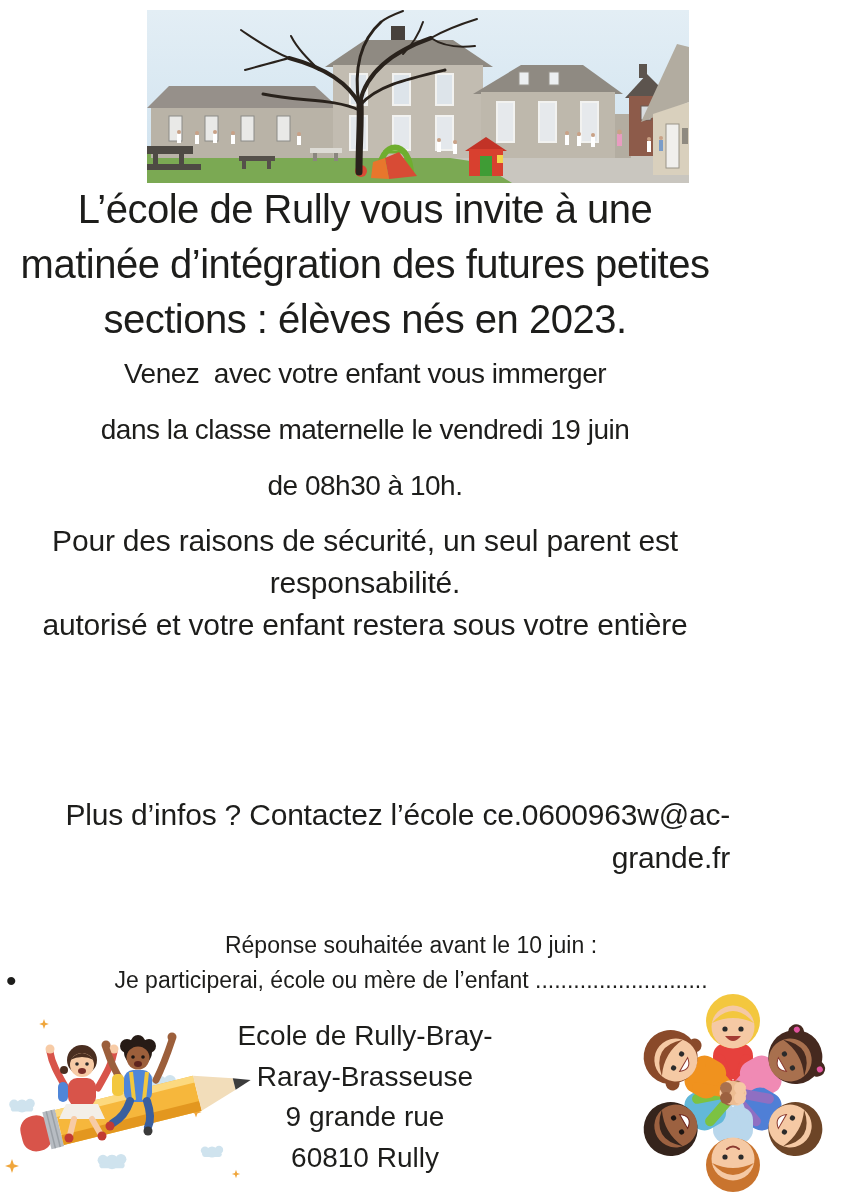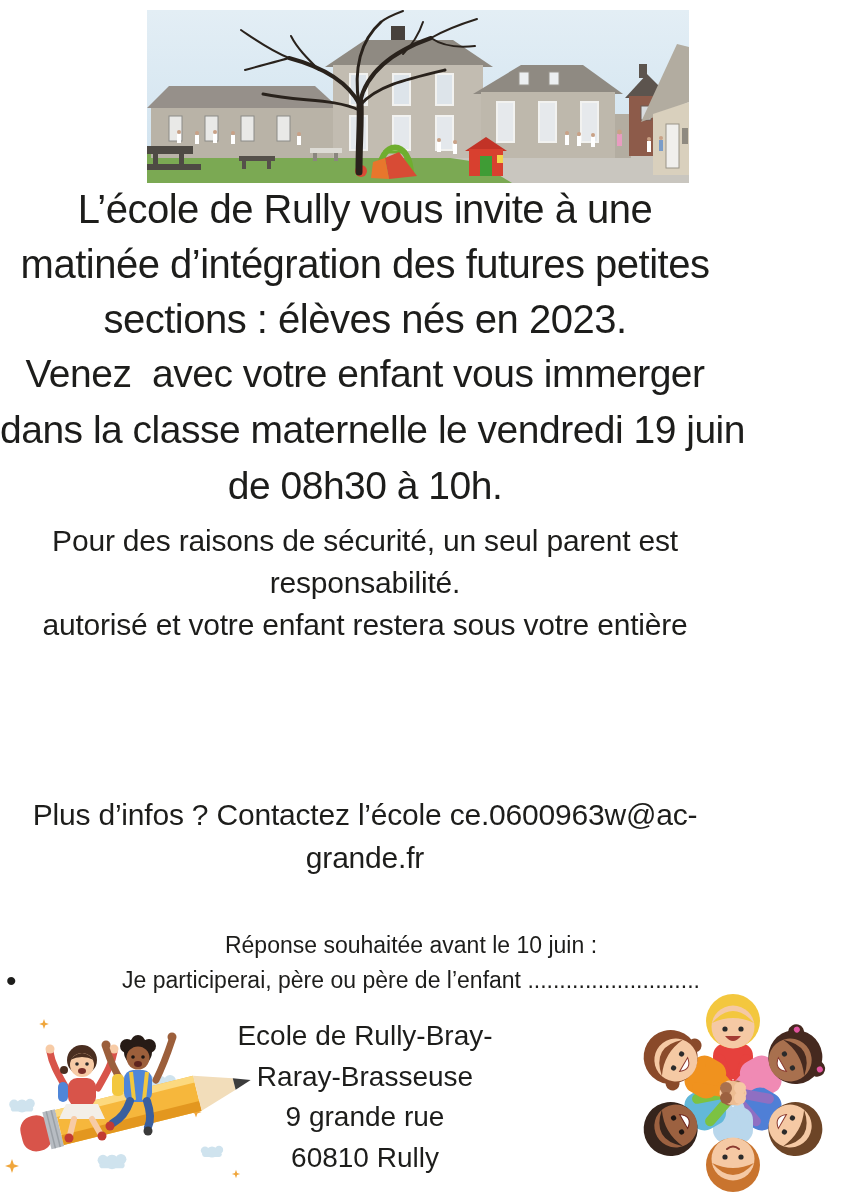--- a/index.html
+++ b/index.html
@@ -3,24 +3,24 @@
 <meta charset="utf-8">
 <style>
   html,body{margin:0;padding:0;background:#ffffff;}
   .page{
     position:relative;width:851px;height:1200px;margin:0 auto;background:#ffffff;
     font-family:"Liberation Sans","DejaVu Sans",sans-serif;color:#1d1d1b;overflow:hidden;
   }
   .tb{position:absolute;left:0;width:730px;text-align:center;}
   .tb .ln{display:block;white-space:nowrap;}
   .intro   {top:182px;font-size:40px;line-height:55px;letter-spacing:-0.5px;}
-  .visit   {top:346px;font-size:39px;line-height:56px;letter-spacing:-0.5px;}
+  .visit   {top:346px;font-size:28px;line-height:56px;letter-spacing:-0.5px;}
   .security{top:520px;font-size:30px;line-height:42px;letter-spacing:-0.2px;}
   .meeting {top:652px;font-size:40px;line-height:53px;letter-spacing:-0.5px;}
-  .contact {top:793px;font-size:30px;line-height:43px;letter-spacing:-0.2px;}
+  .contact {top:793px;font-size:30px;line-height:43px;letter-spacing:-0.2px;text-align:right;}
   .response{top:928px;left:0;width:822px;font-size:23px;line-height:35px;}
   .bullet  {position:absolute;left:6px;top:966px;font-size:30px;line-height:30px;}
   .address {top:1016px;font-size:28px;line-height:40.5px;}
   .photo-wrap{position:absolute;left:147px;top:10px;width:542px;height:173px;}
   .illus-left{position:absolute;left:0px;top:1002px;width:252px;height:198px;}
   .illus-right{position:absolute;left:616px;top:986px;width:235px;height:214px;}
   svg{display:block;}
 </style>
 </head>
 <body>
@@ -187,21 +187,21 @@
 
 
   <div class="tb contact">
     <span class="ln">Plus d’infos ? Contactez l’école ce.0600963w@ac-</span>
     <span class="ln">grande.fr</span>
   </div>
 
   <span class="bullet">•</span>
   <div class="tb response">
     <span class="ln">Réponse souhaitée avant le 10 juin :</span>
-    <span class="ln">Je participerai, père ou père de l’enfant ...........................</span>
+    <span class="ln">Je participerai, école ou mère de l’enfant ...........................</span>
   </div>
 
   <div class="tb address">
     <span class="ln">Ecole de Rully-Bray-</span>
     <span class="ln">Raray-Brasseuse</span>
     <span class="ln">9 grande rue</span>
     <span class="ln">60810 Rully</span>
   </div>
 
   <div class="illus-left">

